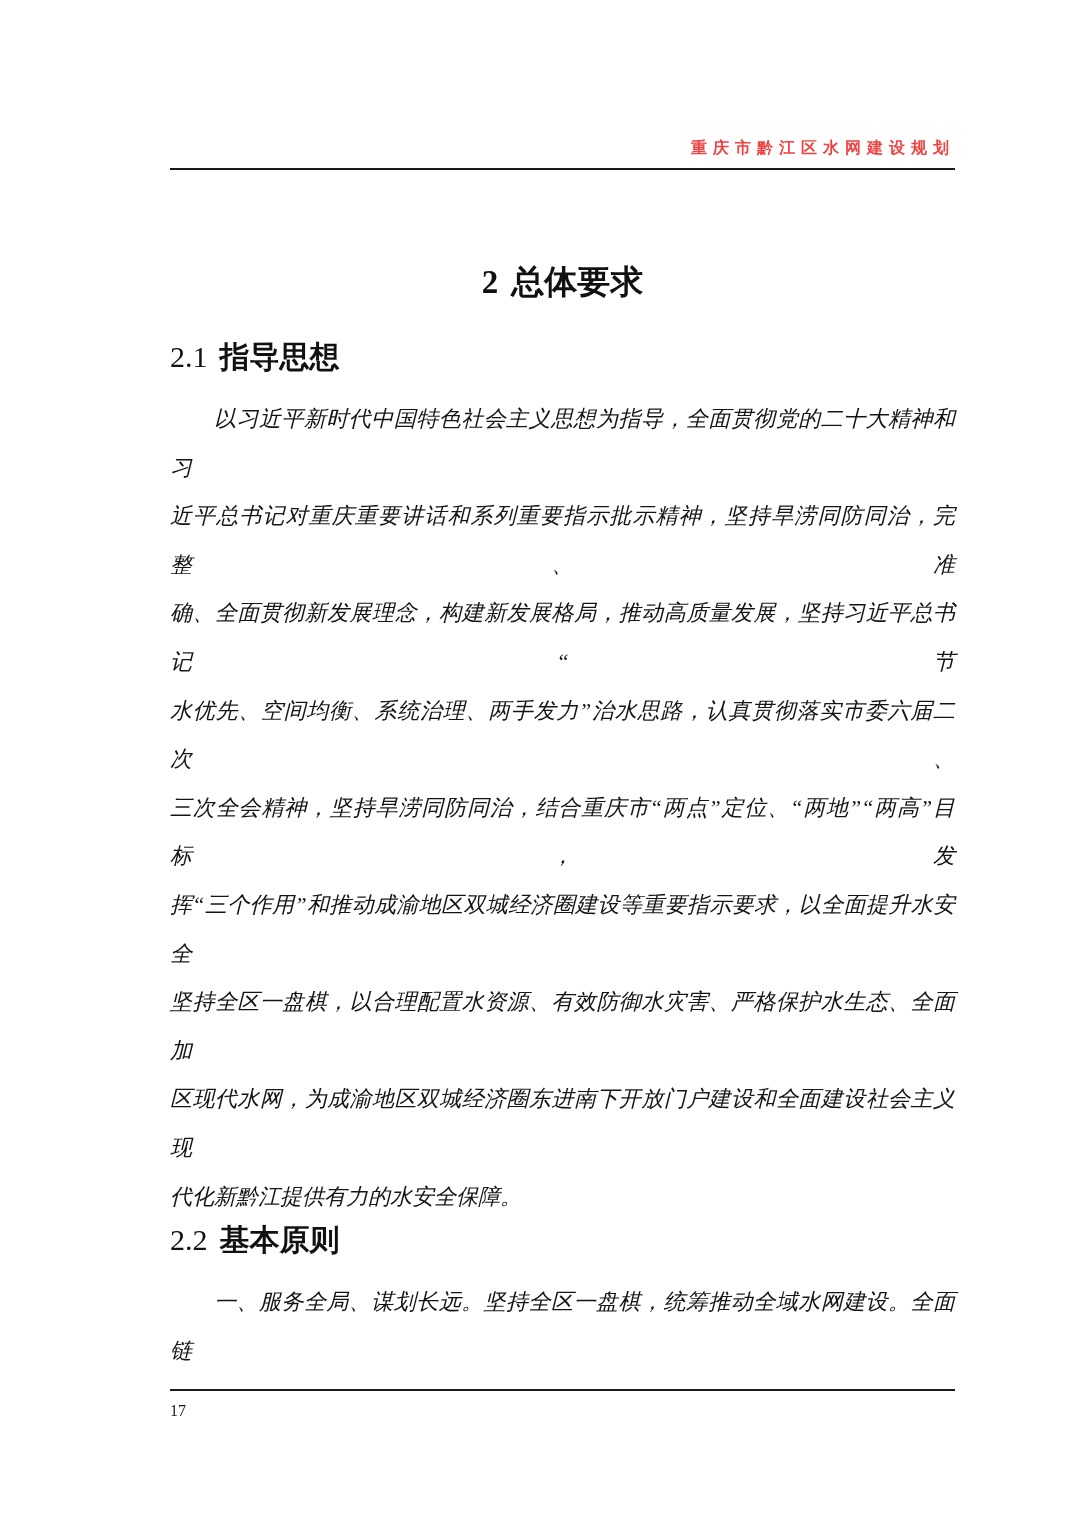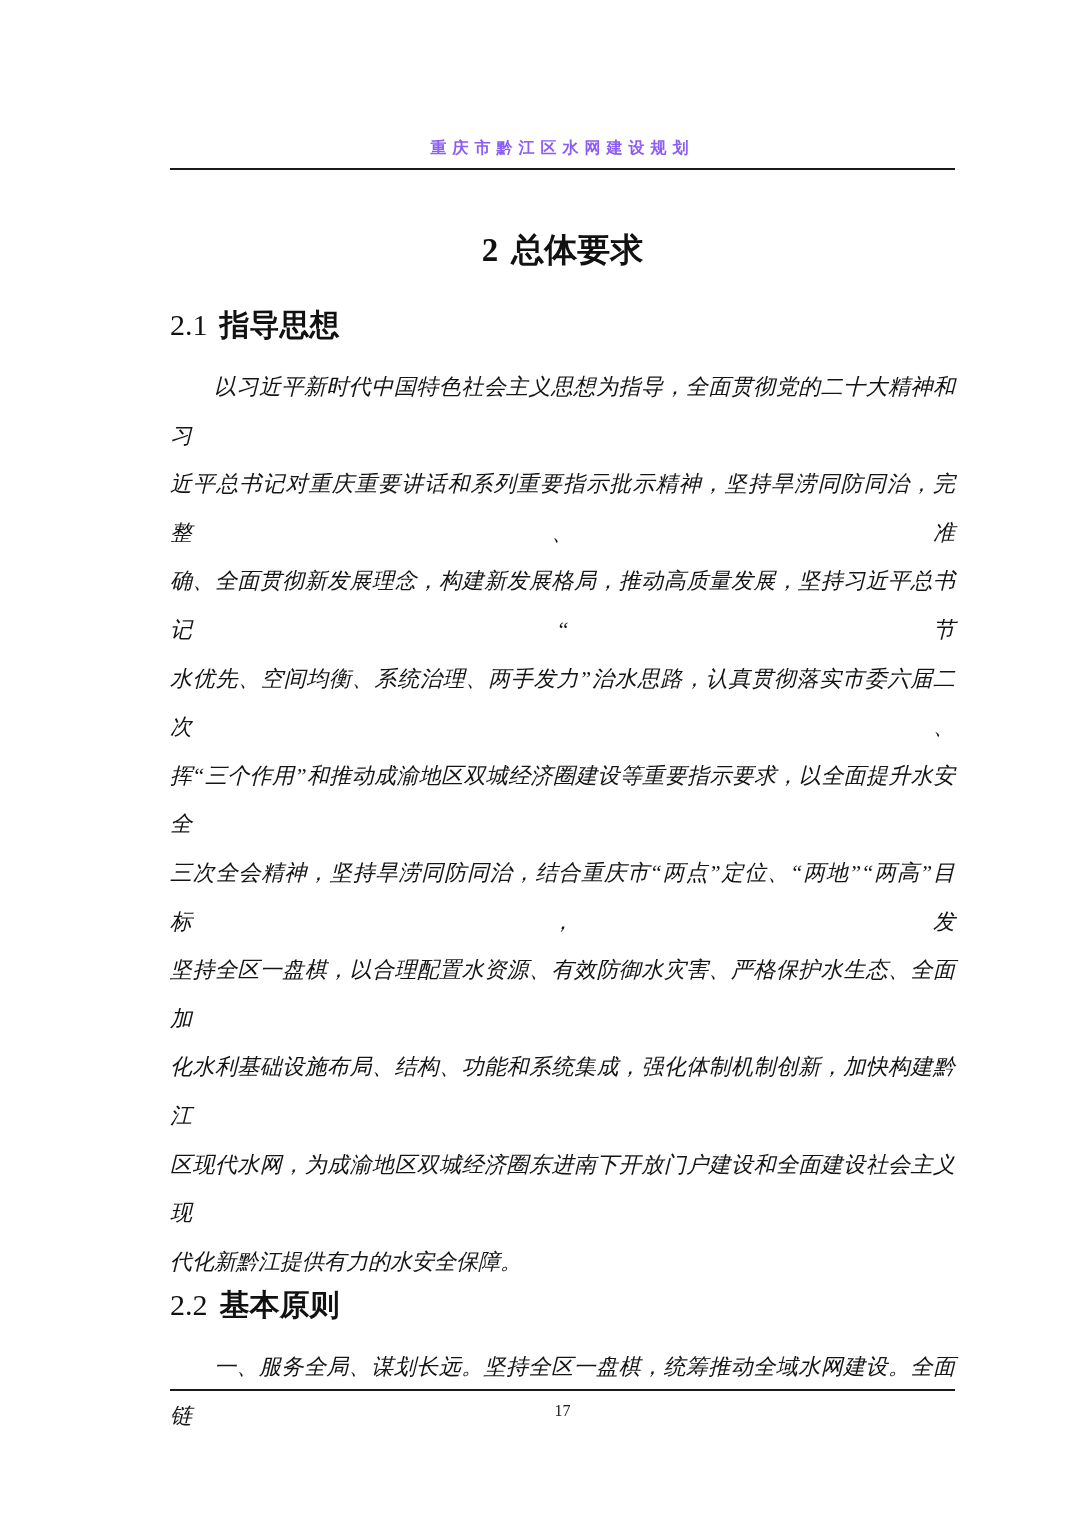--- a/index.html
+++ b/index.html
@@ -15,29 +15,29 @@
     overflow: hidden;
   }
   .content {
     margin-left: 170px;
     margin-right: 119px; 
   }
   .doc-header {
     padding-top: 138px;
     padding-bottom: 9px;
     border-bottom: 2px solid #1a1a1a;
-    text-align: center;
+    text-align: right;
     font-family: "Liberation Sans", "DejaVu Sans", sans-serif;
     font-size: 16px;
     font-weight: 600;
     letter-spacing: 6px;
-    color: #8b5cf6;
+    color: #ef4444;
   }
   .chapter-title {
-    margin-top: 60px;
+    margin-top: 92px;
     text-align: center;
     font-family: "Liberation Sans", "DejaVu Sans", sans-serif;
     font-size: 33px;
     font-weight: 700;
     line-height: 40px;
     color: #111111;
   }
   .chapter-title .h-num {
     font-family: "Liberation Serif", "DejaVu Serif", serif;
     font-weight: 700;
@@ -66,21 +66,21 @@
     font-style: italic;
   }
   .para .line.first { text-indent: 44px; }
   .para .line.last { text-align-last: left; }
   .page-footer {
     position: absolute;
     left: 170px;
     right: 119px;
     top: 1389px;
     border-top: 2px solid #1a1a1a;
-    text-align: center;
+    text-align: left;
     padding-top: 11px;
     font-size: 16px;
     color: #1a1a1a;
   }
 </style>
 </head>
 <body>
 
 <div class="page">
 
@@ -94,24 +94,23 @@
 
     <div class="section-heading" id="heading-2-1">
       <span class="h-num">2.1</span><span>指导思想</span>
     </div>
 
     <div class="para">
         <div class="line first">以习近平新时代中国特色社会主义思想为指导，全面贯彻党的二十大精神和习</div>
         <div class="line">近平总书记对重庆重要讲话和系列重要指示批示精神，坚持旱涝同防同治，完整、准</div>
         <div class="line">确、全面贯彻新发展理念，构建新发展格局，推动高质量发展，坚持习近平总书记“节</div>
         <div class="line">水优先、空间均衡、系统治理、两手发力”治水思路，认真贯彻落实市委六届二次、</div>
+        <div class="line">三次全会精神，坚持旱涝同防同治，结合重庆市“两点”定位、“两地”“两高”目标，发</div>
         <div class="line">挥“三个作用”和推动成渝地区双城经济圈建设等重要指示要求，以全面提升水安全</div>
-        <div class="line">三次全会精神，坚持旱涝同防同治，结合重庆市“两点”定位、“两地”“两高”目标，发</div>
         <div class="line">坚持全区一盘棋，以合理配置水资源、有效防御水灾害、严格保护水生态、全面加</div>
-        <div class="line">化水利基础设施布局、结构、功能和系统集成，强化体制机制创新，加快构建黔江</div>
         <div class="line">区现代水网，为成渝地区双城经济圈东进南下开放门户建设和全面建设社会主义现</div>
         <div class="line last">代化新黔江提供有力的水安全保障。</div>
       </div>
 
     <div class="section-heading" id="heading-2-2">
       <span class="h-num">2.2</span><span>基本原则</span>
     </div>
 
     <div class="para">
         <div class="line first">一、服务全局、谋划长远。坚持全区一盘棋，统筹推动全域水网建设。全面链</div>

